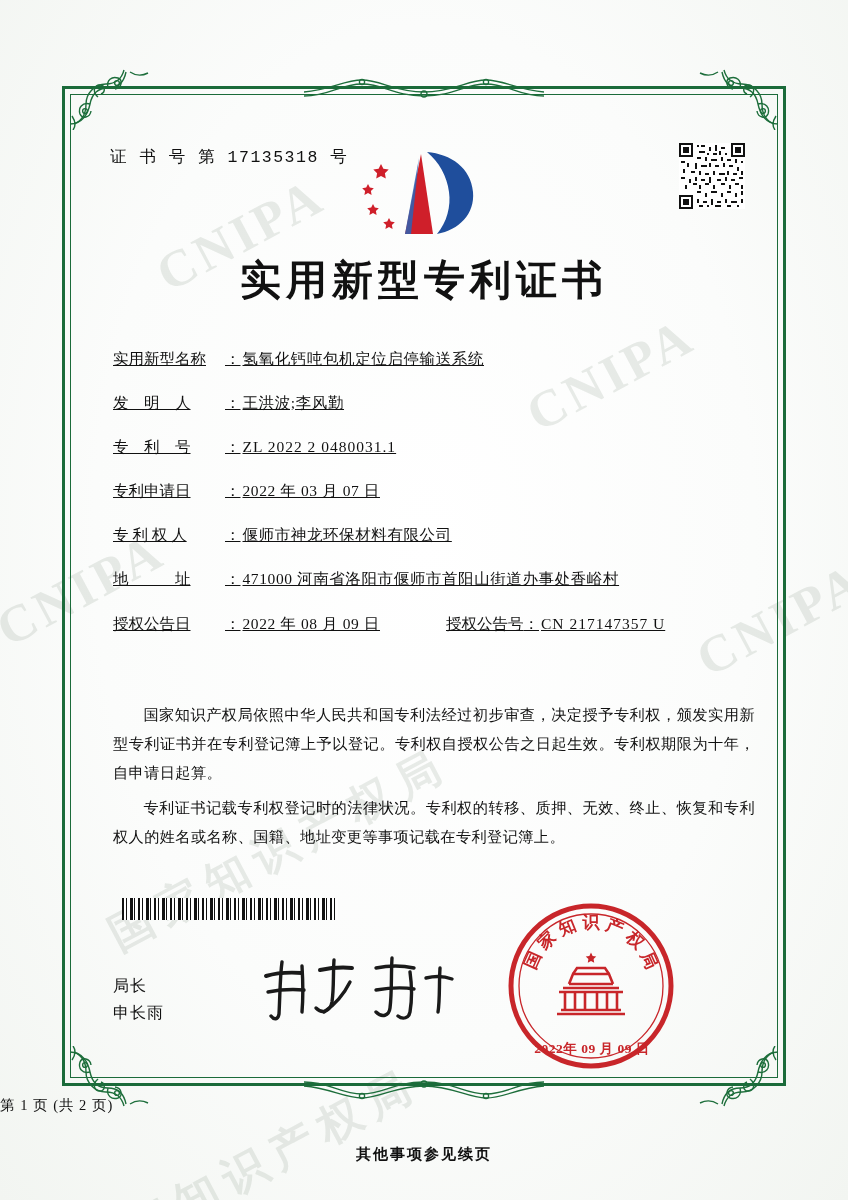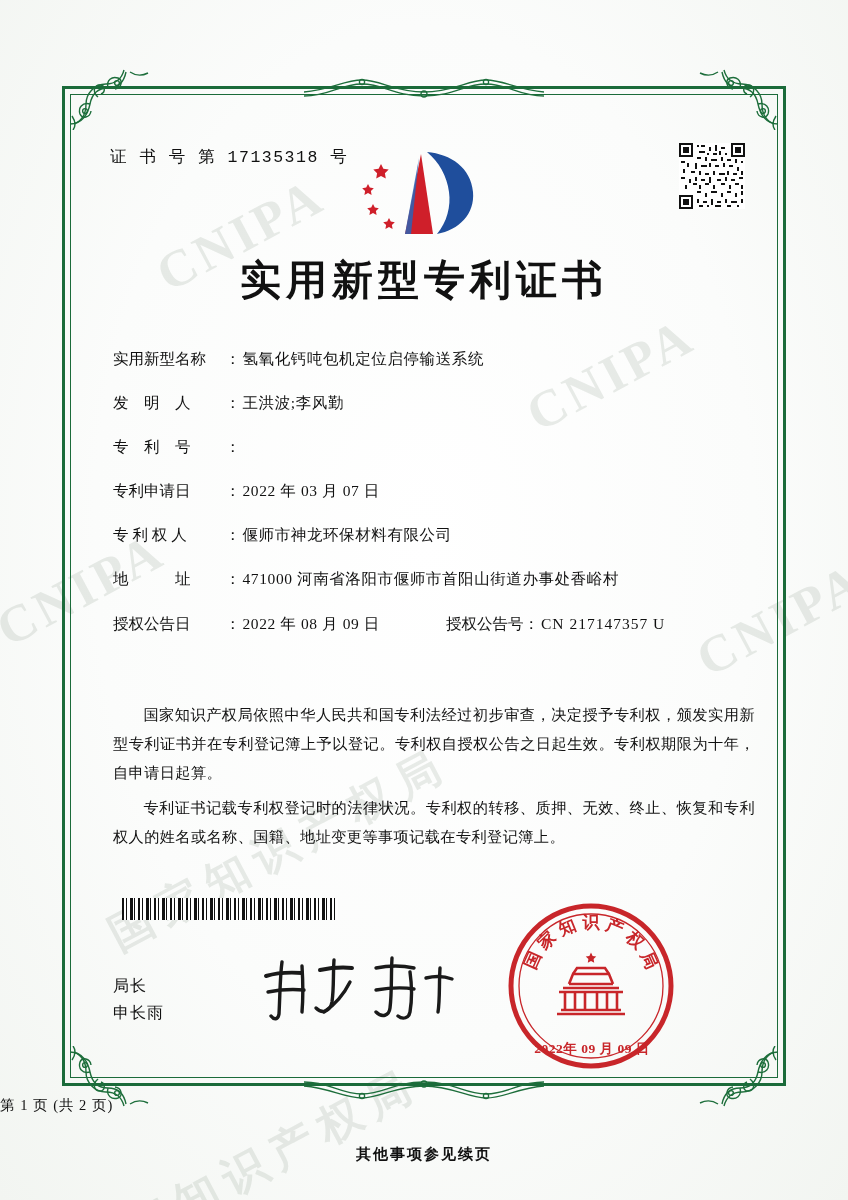--- a/index.html
+++ b/index.html
@@ -111,20 +111,21 @@
     position: absolute;
     left: 113px; top: 350px;
     width: 640px;
     font-size: 15.5px;
   }
   .frow {
     display: flex;
     align-items: baseline;
     margin-bottom: 25.5px;
     line-height: 1.2;
+    text-decoration: underline;
   }
   .flabel {
     width: 112px;
     flex: 0 0 112px;
     letter-spacing: 0px;
     white-space: nowrap;
   }
   .flabel.sp3 { letter-spacing: 0px; }
   .fcolon { flex: 0 0 auto; margin-right: 2px; }
   .fvalue { flex: 1 1 auto; letter-spacing: 0.6px; }
@@ -421,20 +422,21 @@
       <span class="fvalue">氢氧化钙吨包机定位启停输送系统</span>
     </div>
     <div class="frow">
       <span class="flabel sp3">发　明　人</span>
       <span class="fcolon">：</span>
       <span class="fvalue">王洪波;李风勤</span>
     </div>
     <div class="frow">
       <span class="flabel sp3">专　利　号</span>
       <span class="fcolon">：</span>
+      <span class="fvalue mono">ZL 2022 2 0480031.1</span>
     </div>
     <div class="frow">
       <span class="flabel sp3">专利申请日</span>
       <span class="fcolon">：</span>
       <span class="fvalue">2022 年 03 月 07 日</span>
     </div>
     <div class="frow">
       <span class="flabel sp3">专 利 权 人</span>
       <span class="fcolon">：</span>
       <span class="fvalue">偃师市神龙环保材料有限公司</span>

